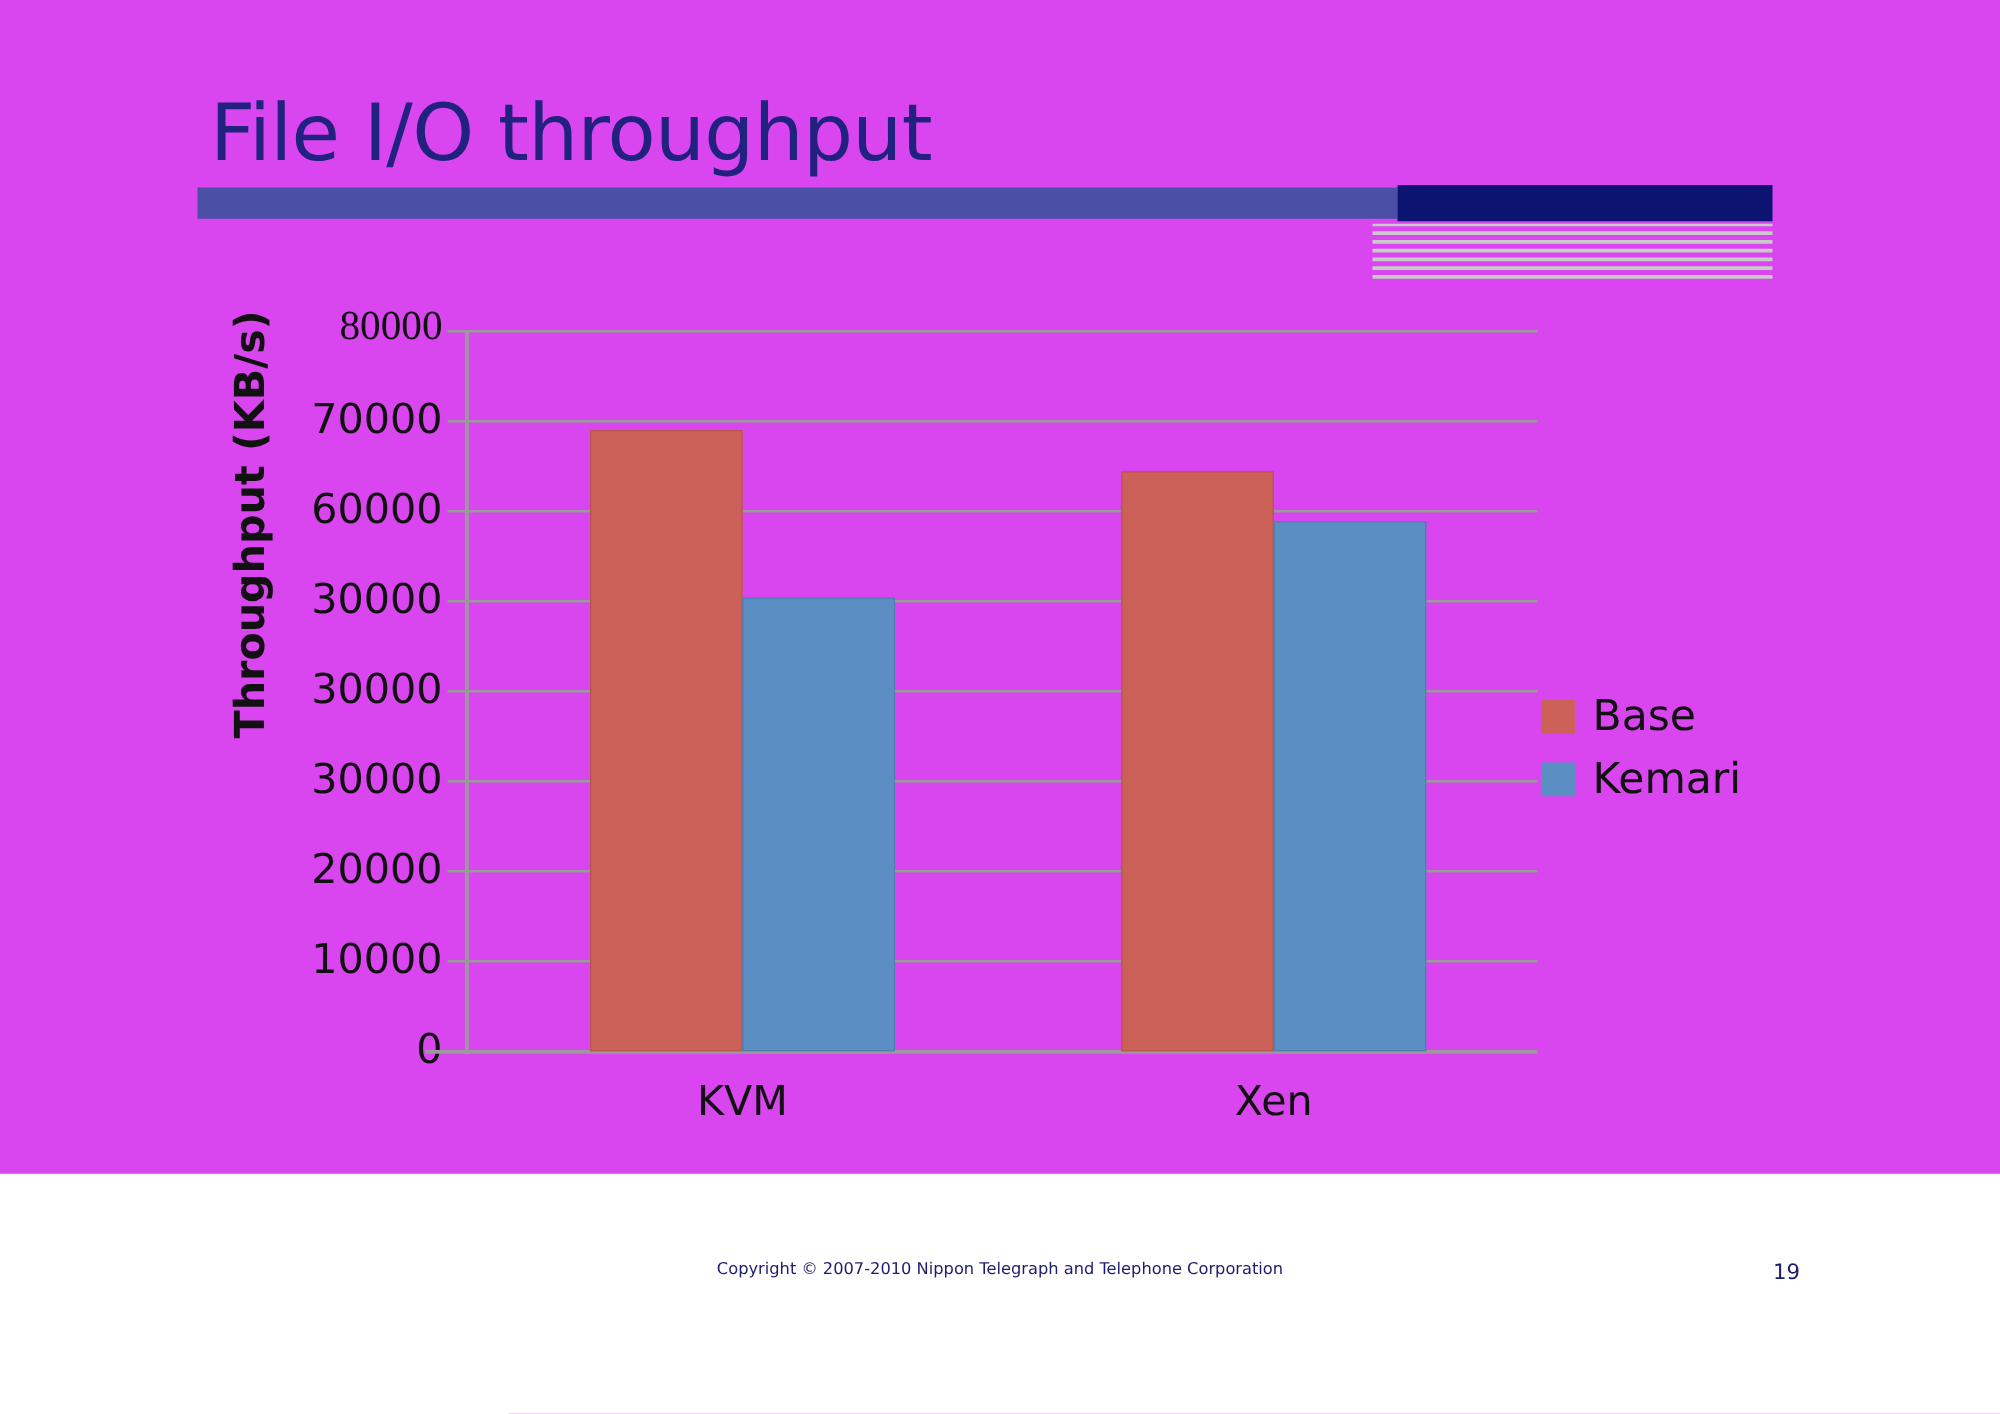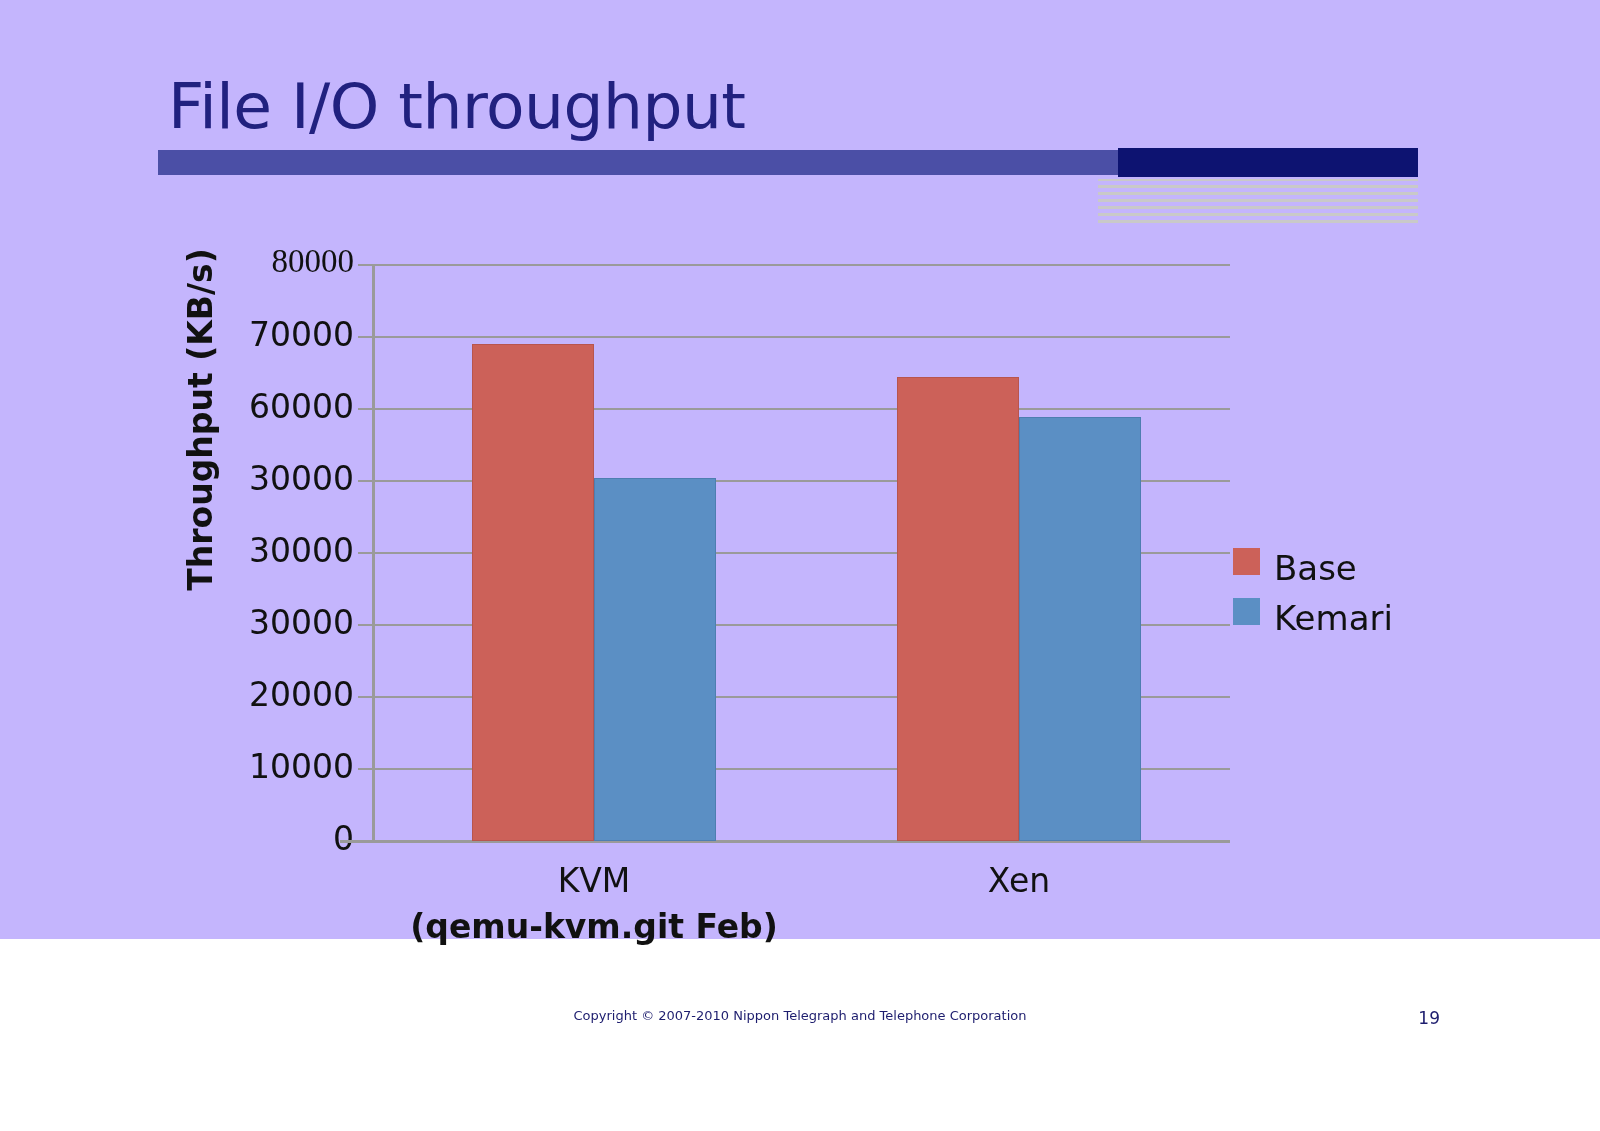--- a/index.html
+++ b/index.html
@@ -11,21 +11,21 @@
     height: 1131px;
     background: #ffffff;
     font-family: "Liberation Sans", sans-serif;
     overflow: hidden;
   }
 
   #slide {
     position: relative;
     width: 1600px;
     height: 939px;
-    background: #c4b5fd;
+    background: #d946ef;
   }
 
   
   #slide-title {
     position: absolute;
     left: 168px;
     top: 68px;
     font-family: "DejaVu Sans", sans-serif;
     font-size: 63px;
     line-height: 78px;
@@ -150,21 +150,21 @@
   }
 
   
   #legend {
     position: absolute;
     left: 1233px;
     top: 548px;
   }
   .legend-row {
     display: flex;
-    align-items: flex-start;
+    align-items: center;
     height: 50px;
   }
   .legend-swatch {
     width: 27px;
     height: 27px;
     margin-right: 14px;
     flex: 0 0 auto;
   }
   .legend-label {
     font-family: "DejaVu Sans", sans-serif;
@@ -253,21 +253,20 @@
 
     <div id="bars">
         <div class="bar base" style="left: 472px; top: 344.2px; width: 122px; height: 496.8px; background: rgb(204, 97, 89);"></div>
         <div class="bar kemari" style="left: 594px; top: 478.12px; width: 122px; height: 362.88px; background: rgb(91, 143, 196);"></div>
         <div class="bar base" style="left: 897px; top: 377.32px; width: 122px; height: 463.68px; background: rgb(204, 97, 89);"></div>
         <div class="bar kemari" style="left: 1019px; top: 416.92px; width: 122px; height: 424.08px; background: rgb(91, 143, 196);"></div>
       </div>
     <div id="x-ticks">
         <div class="xtick-group" style="left: 354px; top: 858px; width: 480px;">
           <div>KVM</div>
-          <div style="font-weight: 700;">(qemu-kvm.git Feb)</div>
         </div>
         <div class="xtick-group" style="left: 779px; top: 858px; width: 480px;">
           <div>Xen</div>
         </div>
       </div>
 
     <div id="legend">
         <div class="legend-row">
           <span class="legend-swatch" style="background: rgb(204, 97, 89);"></span>
           <span class="legend-label">Base</span>

